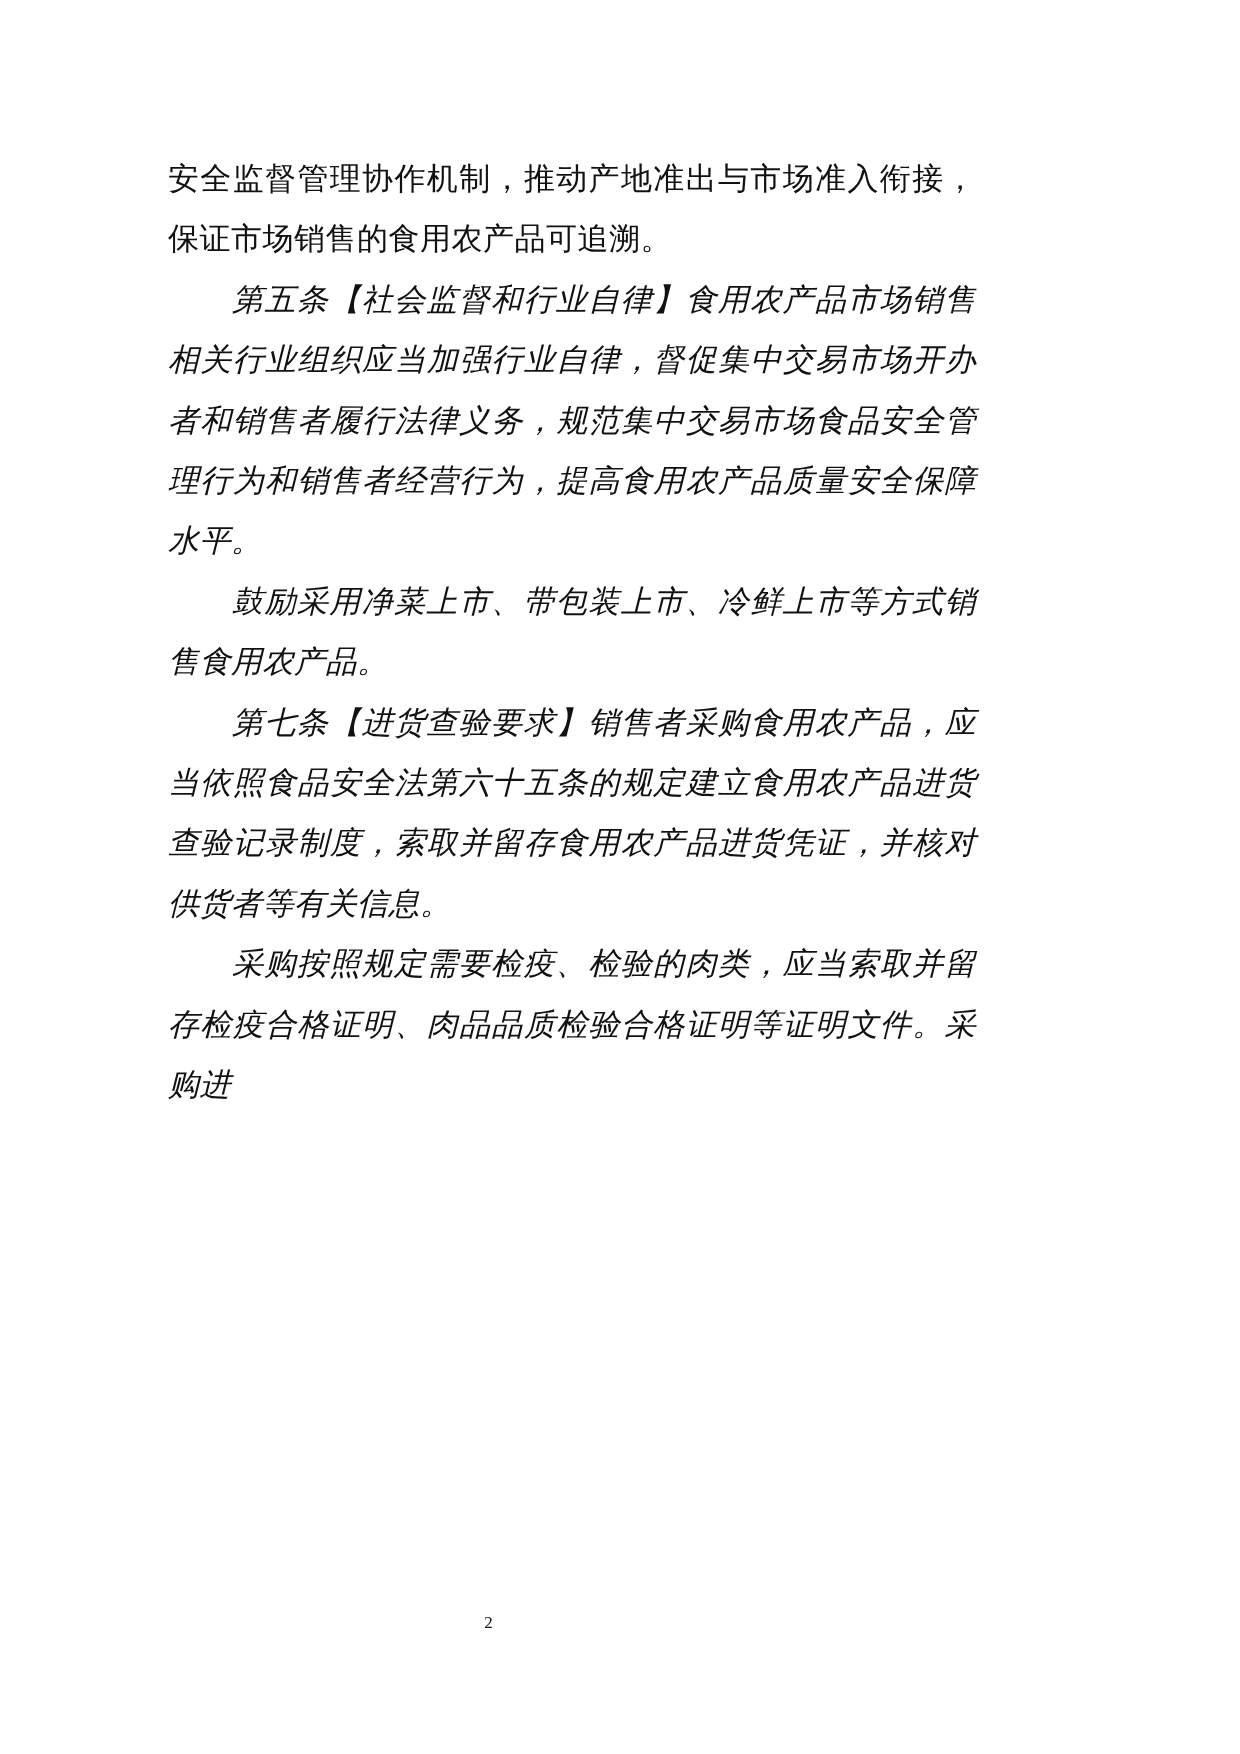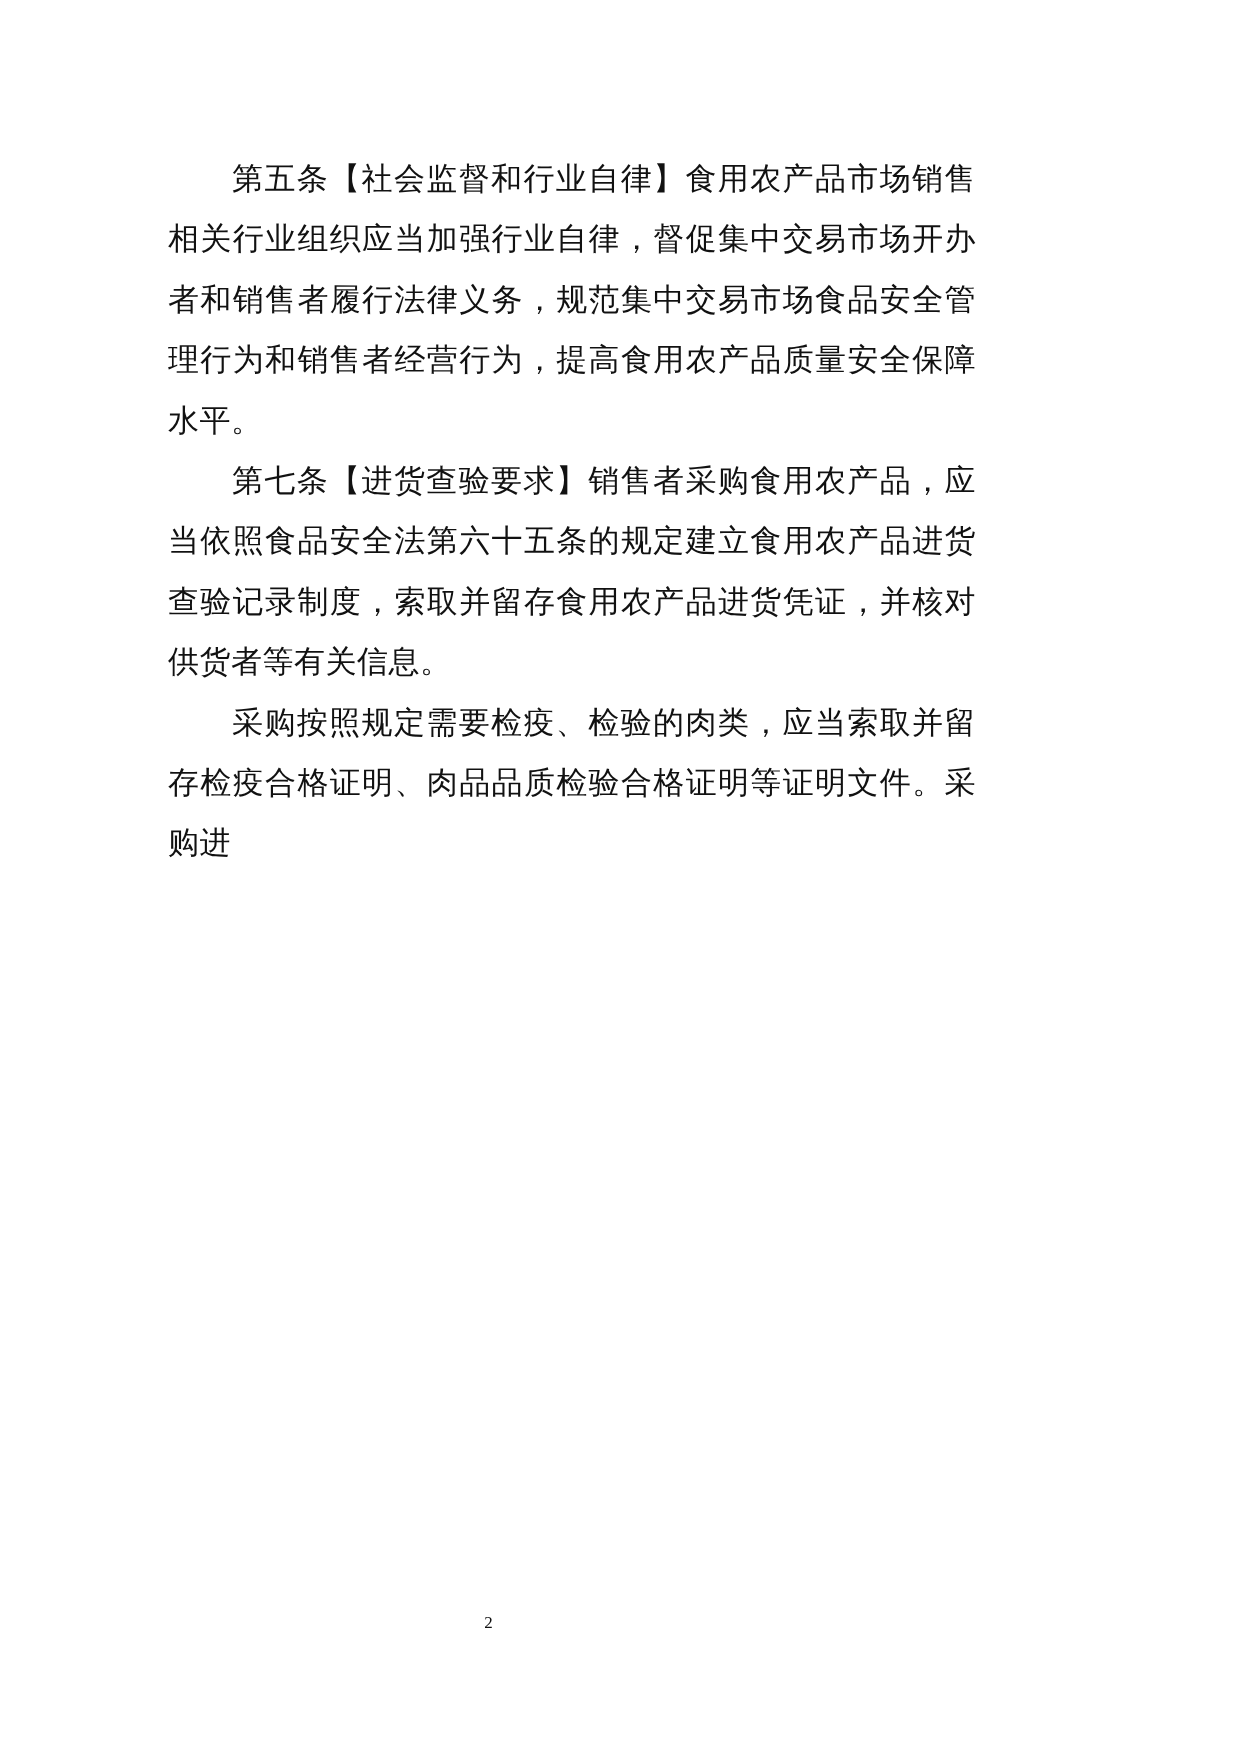--- a/index.html
+++ b/index.html
@@ -25,34 +25,37 @@
       margin: 0;
       font-size: 31px;
       line-height: 60.4px;
       letter-spacing: 0.5px;
       text-align: justify;
       text-align-last: left;
       word-break: break-all;
     }
     .para.indent {
       text-indent: 64px;
+      font-style: italic;
     }
     .page-number {
       position: absolute;
       left: 0;
       width: 977px;
       top: 1613px;
       text-align: center;
       font-family: "Liberation Serif", "DejaVu Serif", serif;
       font-size: 17px;
       color: #111111;
     }
   </style>
 </head>
 <body>
 
 <div class="page">
+  <p class="para">安全监督管理协作机制，推动产地准出与市场准入衔接，保证市场销售的食用农产品可追溯。</p>
   <p class="para indent">第五条【社会监督和行业自律】食用农产品市场销售相关行业组织应当加强行业自律，督促集中交易市场开办者和销售者履行法律义务，规范集中交易市场食品安全管理行为和销售者经营行为，提高食用农产品质量安全保障水平。</p>
+  <p class="para indent">鼓励采用净菜上市、带包装上市、冷鲜上市等方式销售食用农产品。</p>
   <p class="para indent">第七条【进货查验要求】销售者采购食用农产品，应当依照食品安全法第六十五条的规定建立食用农产品进货查验记录制度，索取并留存食用农产品进货凭证，并核对供货者等有关信息。</p>
   <p class="para indent">采购按照规定需要检疫、检验的肉类，应当索取并留存检疫合格证明、肉品品质检验合格证明等证明文件。采购进</p>
 </div>
 
 <div class="page-number">2</div>
 
 </body></html>

